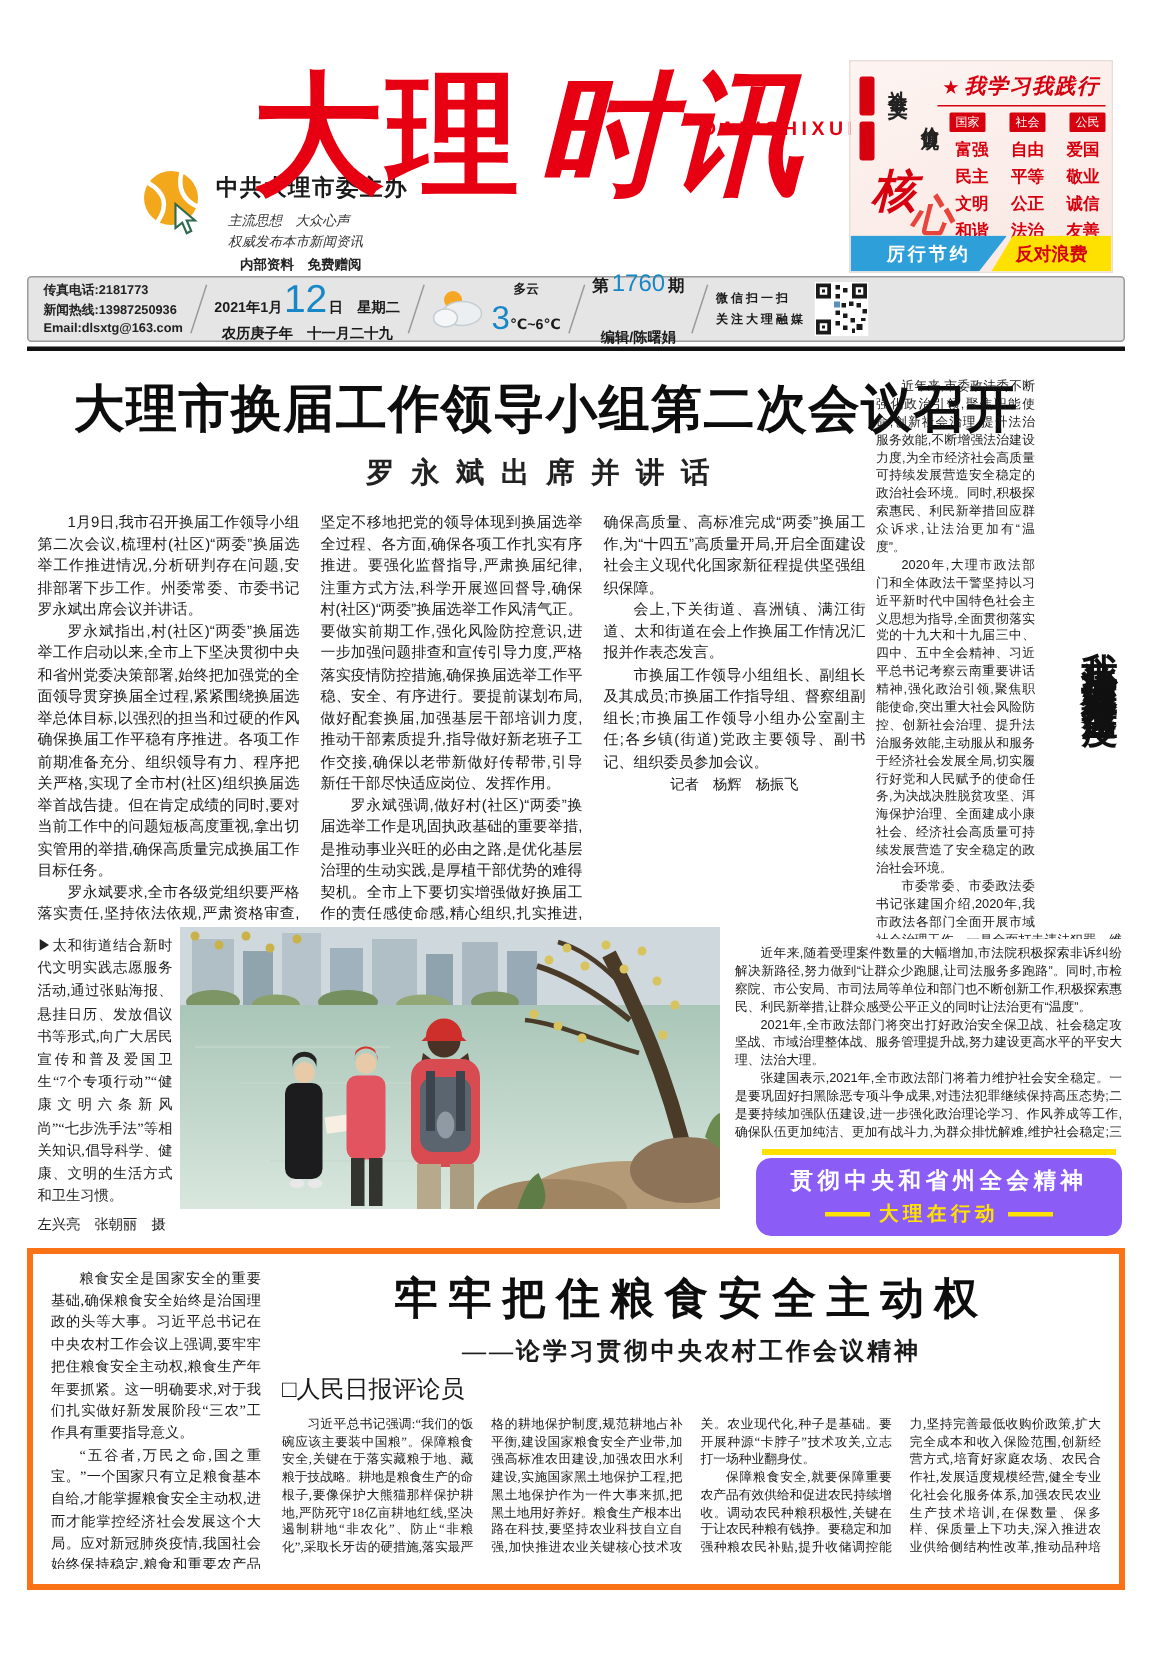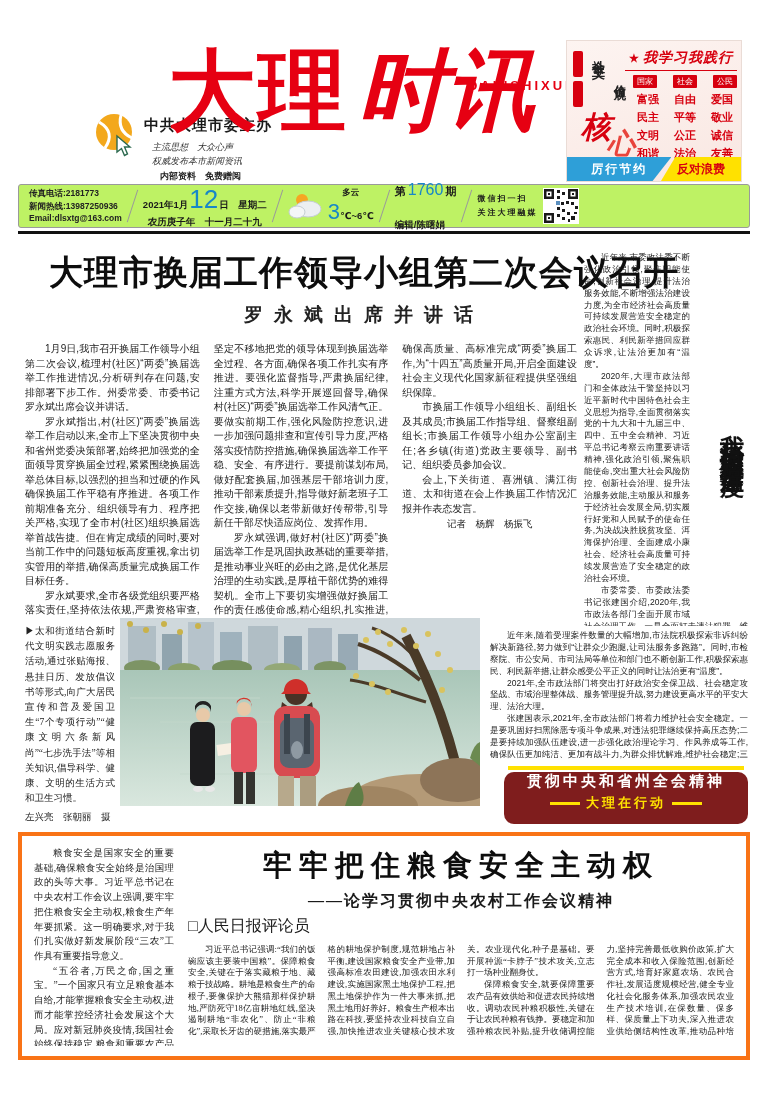--- a/index.html
+++ b/index.html
@@ -34,33 +34,33 @@
   .vp-table .hcell{background:#d7000f;color:#fff;font-size:8px;padding:1px 4px;border-radius:1px;}
   .vp-table .vrow{display:flex;justify-content:space-between;margin-bottom:3px;}
   .vp-table .vcell{color:#d7000f;font-size:11px;font-weight:bold;width:30px;text-align:center;}
   .vp-strip{position:absolute;left:0;bottom:0;width:100%;height:24px;display:flex;}
   .vp-strip .blue{width:60%;background:#2e9fd8;color:#fff;font-size:12px;font-weight:bold;letter-spacing:2px;
                   display:flex;align-items:center;justify-content:center;clip-path:polygon(0 0,100% 0,82% 100%,0 100%);}
   .vp-strip .yellow{width:46%;margin-left:-6%;background:#ffe100;color:#d7000f;font-size:12px;font-weight:bold;
                   display:flex;align-items:center;justify-content:center;clip-path:polygon(18% 0,100% 0,100% 100%,0 100%);}
 
   
-  .info-bar{left:18px;top:184px;width:732px;height:44px;background:#bef264;border:1px solid #9a9a9a;border-radius:3px;
+  .info-bar{left:18px;top:184px;width:732px;height:44px;background:#e5e5e5;border:1px solid #9a9a9a;border-radius:3px;
             display:flex;align-items:center;box-sizing:border-box;padding:0 10px;}
   .divider{width:1px;height:34px;background:#9a9a9a;transform:rotate(18deg);margin:0 10px;flex:none;}
   .contact{font-size:8.5px;font-weight:bold;line-height:1.5;color:#222;white-space:nowrap;}
   .date-block{text-align:center;white-space:nowrap;}
   .date-l1{font-size:9.5px;font-weight:bold;}
   .date-day{font-size:26px;color:#1787c8;font-weight:normal;padding:0 1px;}
   .date-l2{font-size:9.5px;font-weight:bold;margin-top:1px;}
   .weather{display:flex;align-items:center;gap:4px;white-space:nowrap;}
   .weather-txt{font-size:8.5px;font-weight:bold;text-align:center;}
   .temp-big{font-size:22px;color:#1787c8;}
   .temp-rest{font-size:9.5px;font-weight:bold;}
-  .issue-block{white-space:nowrap;}
+  .issue-block{text-align:center;white-space:nowrap;}
   .issue-l1{font-size:11px;font-weight:bold;}
   .issue-no{color:#1787c8;font-size:16px;font-weight:normal;padding:0 2px;}
   .issue-l2{font-size:9.5px;font-weight:bold;margin-top:20px;}
   .wechat{display:flex;align-items:center;gap:6px;}
   .wechat-txt{font-size:8px;font-family:"Liberation Serif",serif;font-weight:bold;line-height:1.7;letter-spacing:2px;}
   .black-rule{left:18px;top:231px;width:732px;height:3px;background:#111;}
 
   
   .main-headline{left:22px;top:250px;width:684px;text-align:center;font-size:34px;font-weight:900;
                  letter-spacing:1px;color:#0d0d0d;}
@@ -83,22 +83,22 @@
 
   
   .photo-caption{left:25px;top:624px;width:90px;font-size:9.5px;line-height:1.6;text-align:justify;
                  font-family:"Liberation Serif",serif;color:#222;}
   .photo-credit{margin-top:4px;font-family:"Liberation Serif",serif;font-size:9.5px;}
   .photo-frame{left:120px;top:618px;width:360px;height:188px;overflow:hidden;}
 
   
   .banner-wrap{left:504px;top:766px;width:244px;}
   .banner-yellow-bar{height:4px;background:#ffe100;margin:0 4px;}
-  .banner-red{margin-top:2px;background:#7f1d1d;border-radius:10px;height:52px;display:flex;flex-direction:column;
-              align-items:center;justify-content:flex-start;}
+  .banner-red{margin-top:2px;background:#8b5cf6;border-radius:10px;height:52px;display:flex;flex-direction:column;
+              align-items:center;justify-content:center;}
   .banner-l1{color:#fff;font-size:15px;font-weight:900;letter-spacing:3px;}
   .banner-l2{display:flex;align-items:center;gap:6px;margin-top:3px;}
   .banner-l2 .dash{width:30px;height:3px;background:#ffe100;}
   .banner-l2 .txt{color:#ffe100;font-size:13px;font-weight:bold;letter-spacing:3px;}
 
   
   .grain-box{left:18px;top:832px;width:732px;height:228px;border:4px solid #f97316;box-sizing:border-box;
              padding:10px 12px;display:flex;}
   .grain-intro{width:140px;flex:none;font-family:"Liberation Serif",serif;font-size:9.5px;line-height:1.55;
                text-align:justify;overflow:hidden;}
@@ -259,22 +259,22 @@
   <div class="abs black-rule"></div>
 
   <div class="abs sub-headline">罗永斌出席并讲话</div>
   <div class="abs main-headline">大理市换届工作领导小组第二次会议召开</div>
 
   <div class="abs left-article">
     <p>1月9日,我市召开换届工作领导小组第二次会议,梳理村(社区)“两委”换届选举工作推进情况,分析研判存在问题,安排部署下步工作。州委常委、市委书记罗永斌出席会议并讲话。</p>
     <p>罗永斌指出,村(社区)“两委”换届选举工作启动以来,全市上下坚决贯彻中央和省州党委决策部署,始终把加强党的全面领导贯穿换届全过程,紧紧围绕换届选举总体目标,以强烈的担当和过硬的作风确保换届工作平稳有序推进。各项工作前期准备充分、组织领导有力、程序把关严格,实现了全市村(社区)组织换届选举首战告捷。但在肯定成绩的同时,要对当前工作中的问题短板高度重视,拿出切实管用的举措,确保高质量完成换届工作目标任务。</p>
     <p>罗永斌要求,全市各级党组织要严格落实责任,坚持依法依规,严肃资格审查,坚定不移地把党的领导体现到换届选举全过程、各方面,确保各项工作扎实有序推进。要强化监督指导,严肃换届纪律,注重方式方法,科学开展巡回督导,确保村(社区)“两委”换届选举工作风清气正。要做实前期工作,强化风险防控意识,进一步加强问题排查和宣传引导力度,严格落实疫情防控措施,确保换届选举工作平稳、安全、有序进行。要提前谋划布局,做好配套换届,加强基层干部培训力度,推动干部素质提升,指导做好新老班子工作交接,确保以老带新做好传帮带,引导新任干部尽快适应岗位、发挥作用。</p>
     <p>罗永斌强调,做好村(社区)“两委”换届选举工作是巩固执政基础的重要举措,是推动事业兴旺的必由之路,是优化基层治理的生动实践,是厚植干部优势的难得契机。全市上下要切实增强做好换届工作的责任感使命感,精心组织,扎实推进,确保高质量、高标准完成“两委”换届工作,为“十四五”高质量开局,开启全面建设社会主义现代化国家新征程提供坚强组织保障。</p>
+    <p>会上,下关街道、喜洲镇、满江街道、太和街道在会上作换届工作情况汇报并作表态发言。</p>
     <p>市换届工作领导小组组长、副组长及其成员;市换届工作指导组、督察组副组长;市换届工作领导小组办公室副主任;各乡镇(街道)党政主要领导、副书记、组织委员参加会议。</p>
-    <p>会上,下关街道、喜洲镇、满江街道、太和街道在会上作换届工作情况汇报并作表态发言。</p>
     <div class="byline-r">记者　杨辉　杨振飞</div>
   </div>
 
   <div class="abs law-a">
     <div class="v-headline">我市法治建设彰显力度传递温度</div>
     <p>近年来,市委政法委不断强化政治引领,聚焦职能使命,创新社会治理,提升法治服务效能,不断增强法治建设力度,为全市经济社会高质量可持续发展营造安全稳定的政治社会环境。同时,积极探索惠民、利民新举措回应群众诉求,让法治更加有“温度”。</p>
     <p>2020年,大理市政法部门和全体政法干警坚持以习近平新时代中国特色社会主义思想为指导,全面贯彻落实党的十九大和十九届三中、四中、五中全会精神、习近平总书记考察云南重要讲话精神,强化政治引领,聚焦职能使命,突出重大社会风险防控、创新社会治理、提升法治服务效能,主动服从和服务于经济社会发展全局,切实履行好党和人民赋予的使命任务,为决战决胜脱贫攻坚、洱海保护治理、全面建成小康社会、经济社会高质量可持续发展营造了安全稳定的政治社会环境。</p>
     <p>市委常委、市委政法委书记张建国介绍,2020年,我市政法各部门全面开展市域社会治理工作。一是全面打击违法犯罪、维护社会稳定,全面开展扫黑除恶专项斗争,严厉打击违法犯罪行为,群众的安全感和满意度有效提升;二是积极调解人民群众的矛盾,积极回应群众合理合法的诉求;三是积极加强政法部门基础设施建设,全面加强视频监控系统建设,实现市镇村三级视频监控系统全覆盖;四是加强法治政府建设,建立重大决策行政事项风险评估机制,确保决策更加科学民主;五是加强政法队伍建设、作风建设。</p>
   </div>
   <div class="abs law-b">

